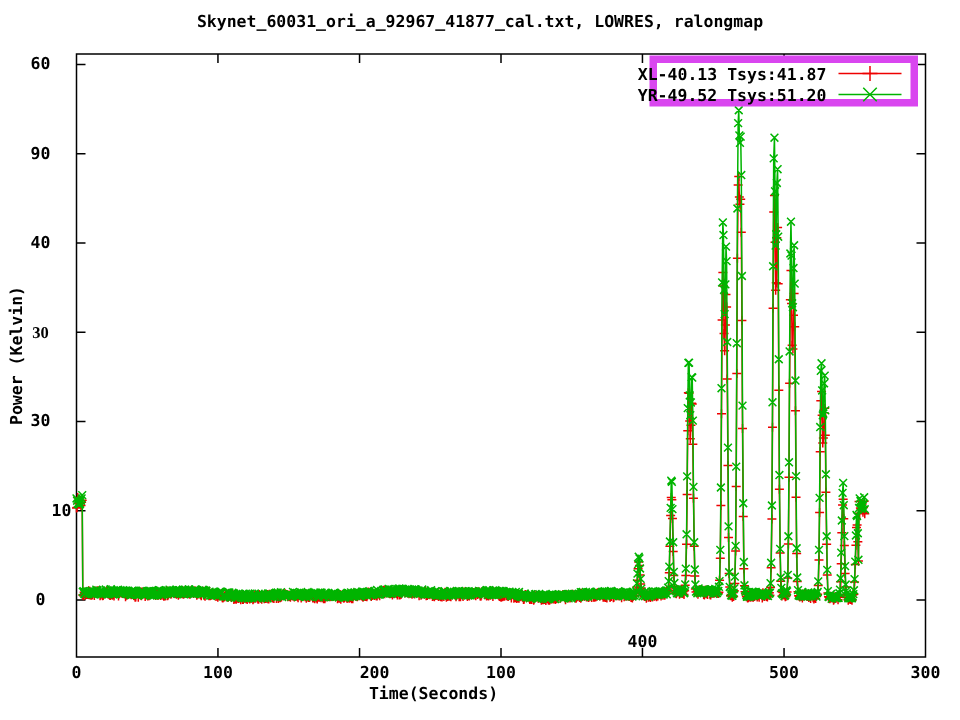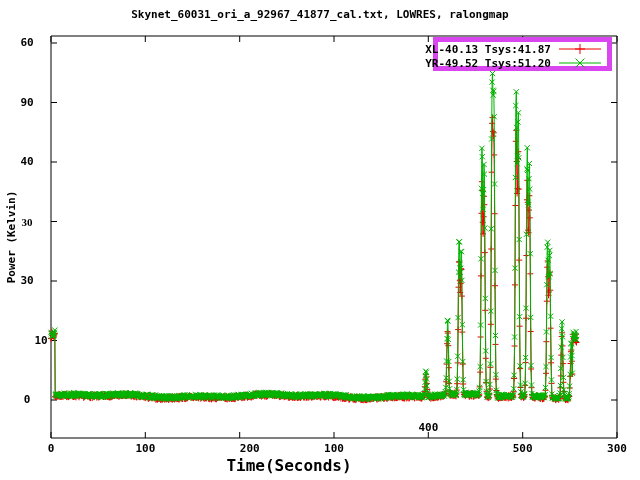--- a/index.html
+++ b/index.html
@@ -7,21 +7,21 @@
     position:relative;width:640px;height:480px;background:#ffffff;overflow:hidden;
     font-family:"DejaVu Sans Mono","Liberation Mono",monospace;
     font-weight:bold;color:#000;
   }
   .chart-title{
     position:absolute;top:8px;left:0;width:640px;text-align:center;
     font-size:11px;letter-spacing:0px;white-space:nowrap;
   }
   .xlabel{
     position:absolute;top:456px;left:289px;transform:translateX(-50%);
-    font-size:16px;white-space:nowrap;
+    font-size:11px;white-space:nowrap;
   }
   .ylabel{
     position:absolute;left:11px;top:237px;transform:translate(-50%,-50%) rotate(-90deg);
     font-size:11px;white-space:nowrap;
   }
   .tick-label-y{
     position:absolute;width:36px;text-align:center;font-size:11px;line-height:12px;
   }
   .tick-label-x{
     position:absolute;width:40px;text-align:center;font-size:11px;line-height:12px;

